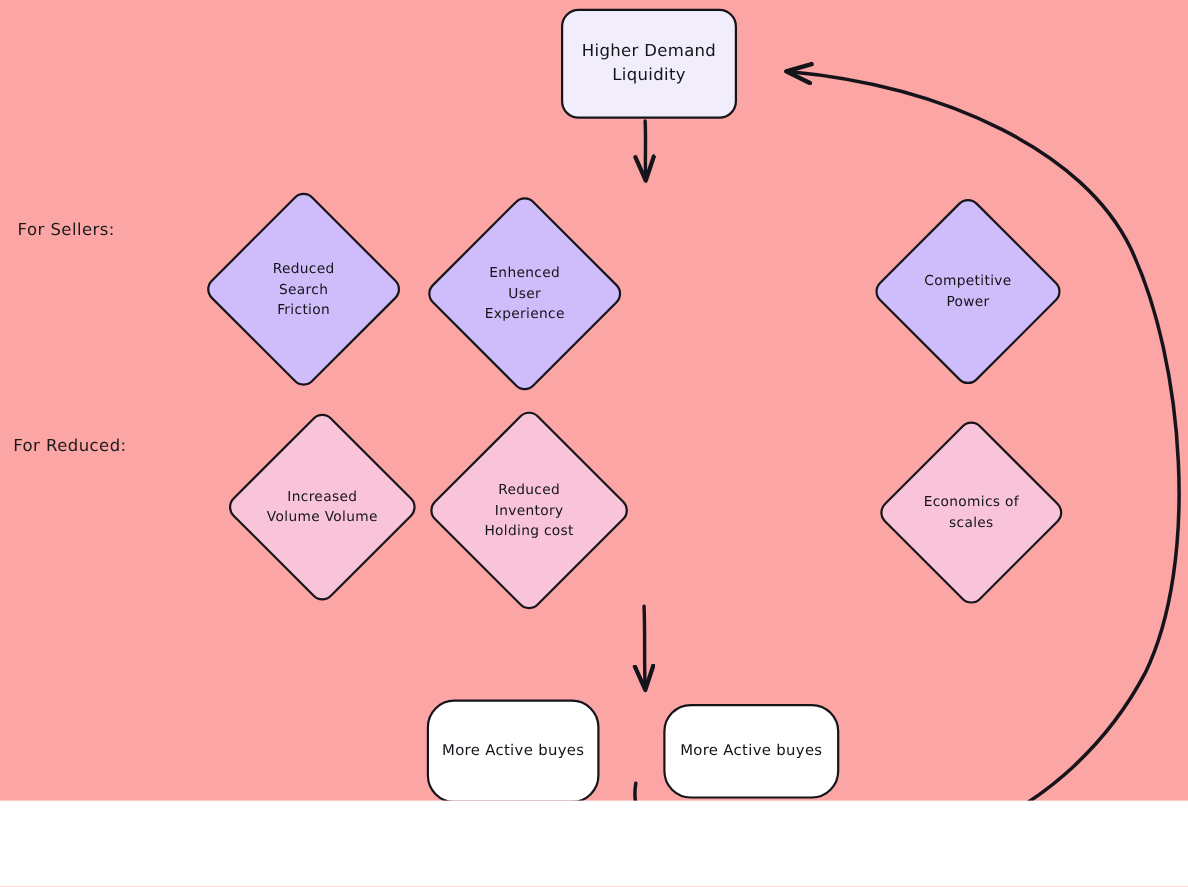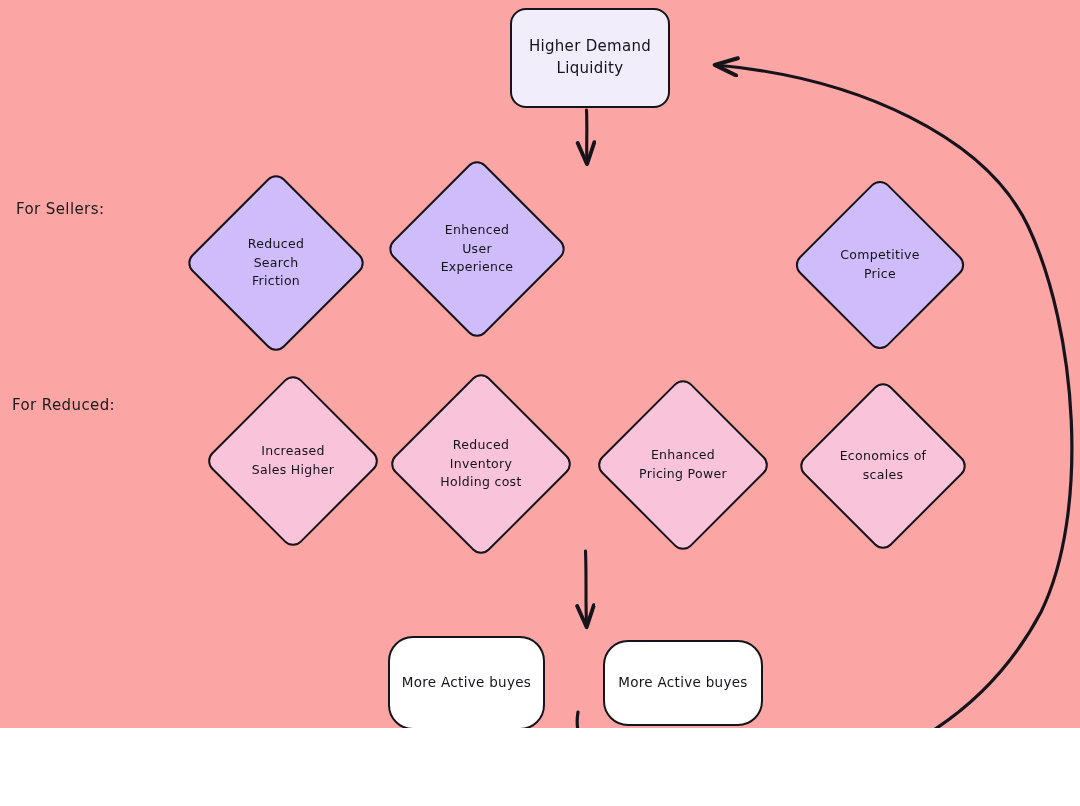--- a/index.html
+++ b/index.html
@@ -131,52 +131,47 @@
 
   <div class="row-label" style="left:12px; top:396px;">For Reduced:</div>
 
   <div class="diamond buyers" style="left:183px; top:170px; width:186px; height:186px;">
     <div class="shape" style="width:131px; height:131px;"></div>
     <div class="dlabel">Reduced
 Search
 Friction</div>
   </div>
 
-  <div class="diamond buyers" style="left:384px; top:156px; width:186px; height:186px;">
+  <div class="diamond buyers" style="left:384px; top:174px; width:186px; height:186px;">
     <div class="shape" style="width:131px; height:131px;"></div>
     <div class="dlabel">Enhenced
 User
 Experience</div>
   </div>
 
 
   <div class="diamond buyers" style="left:791px; top:176px; width:178px; height:178px;">
     <div class="shape" style="width:126px; height:126px;"></div>
     <div class="dlabel">Competitive
-Price</div>
+Power</div>
   </div>
 
   <div class="diamond sellers" style="left:203px; top:371px; width:180px; height:180px;">
     <div class="shape" style="width:127px; height:127px;"></div>
     <div class="dlabel">Increased
-Sales Higher</div>
+Volume Volume</div>
   </div>
 
   <div class="diamond sellers" style="left:386px; top:369px; width:190px; height:190px;">
     <div class="shape" style="width:134px; height:134px;"></div>
     <div class="dlabel">Reduced
 Inventory
 Holding cost</div>
   </div>
 
-  <div class="diamond sellers" style="left:593px; top:375px; width:180px; height:180px;">
-    <div class="shape" style="width:127px; height:127px;"></div>
-    <div class="dlabel">Enhanced
-Pricing Power</div>
-  </div>
 
   <div class="diamond sellers" style="left:795px; top:378px; width:176px; height:176px;text-decoration:underline;">
     <div class="shape" style="width:124px; height:124px;"></div>
     <div class="dlabel">Economics of
 scales</div>
   </div>
 
   <div class="rect-node plain" style="left:388px; top:636px; width:157px; height:94px;">
     <span>More Active buyes</span>
   </div>

